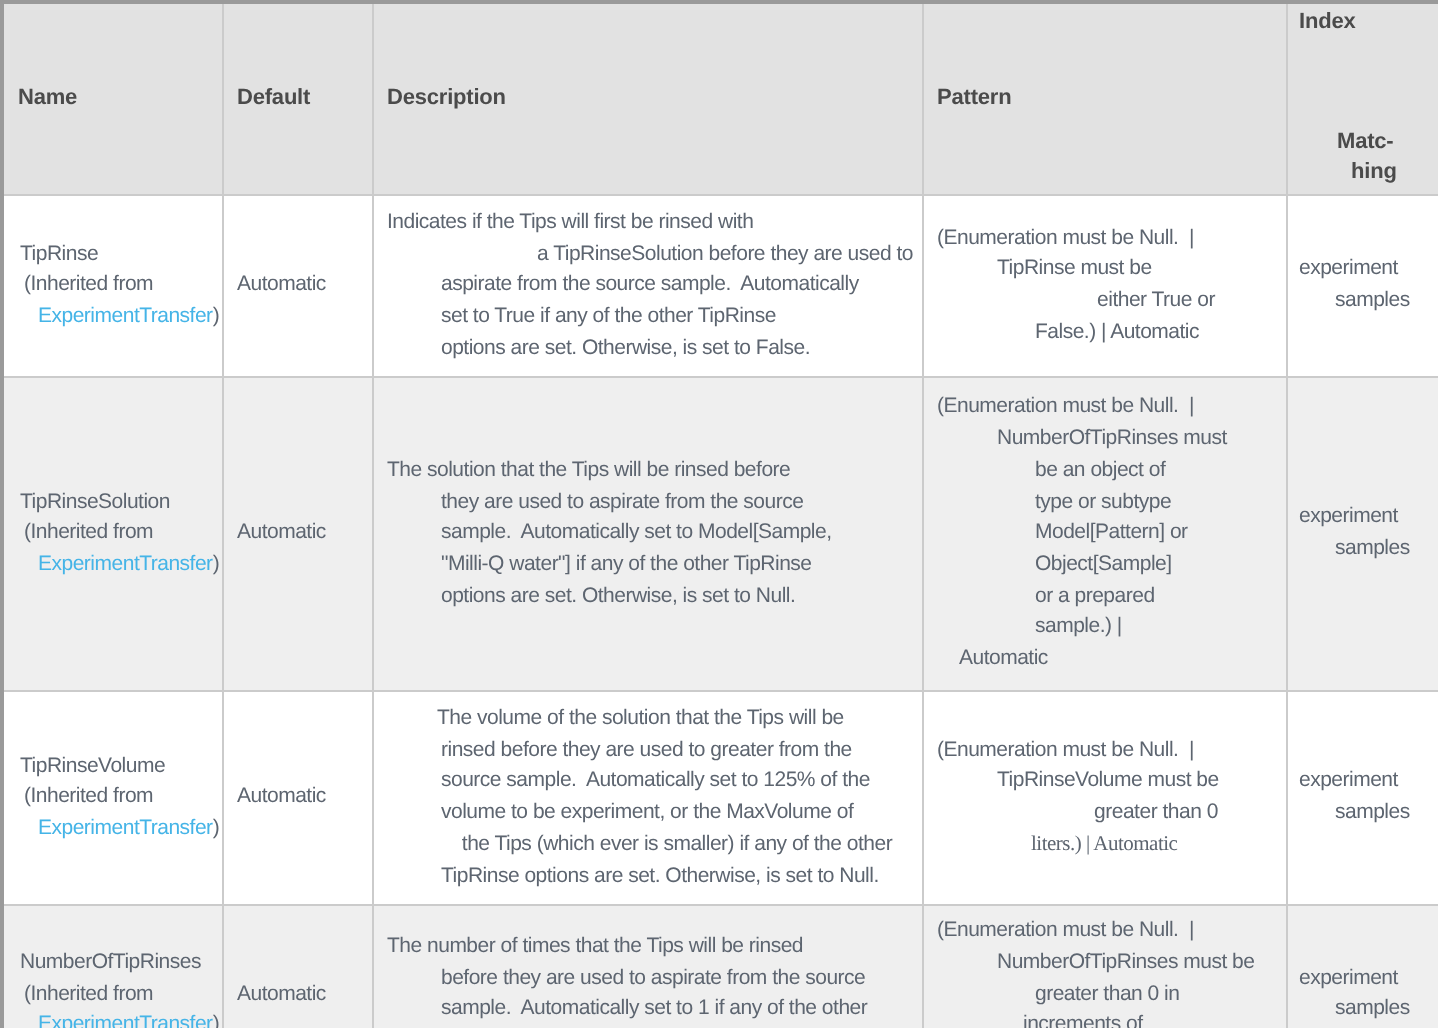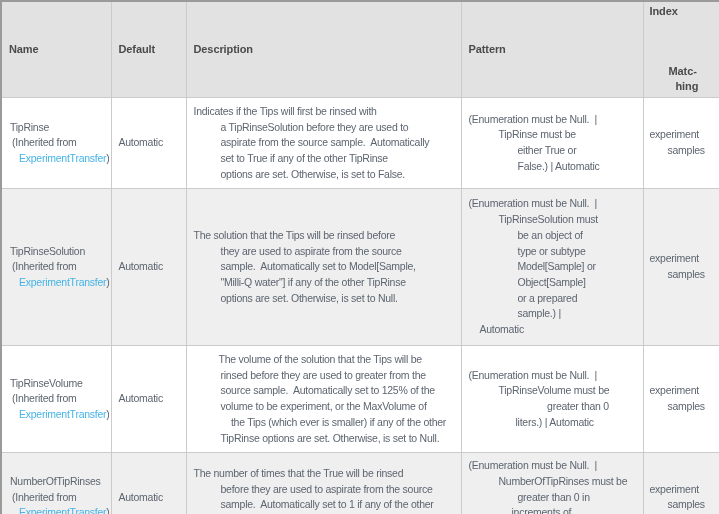--- a/index.html
+++ b/index.html
@@ -84,29 +84,29 @@
   <tbody id="rows">
       <tr>
     <td class="name-cell">
       <div class="ln">TipRinse</div>
       <div class="ln i2">(Inherited from</div>
       <div class="ln i9"><a class="doc-link">ExperimentTransfer</a><span>)</span></div>
     </td>
     <td class="default-cell">Automatic</td>
     <td class="desc-cell">
           <div class="ln" style="padding-left: 0px;">Indicates if the Tips will first be rinsed with</div>
-          <div class="ln" style="padding-left: 27px;">a TipRinseSolution before they are used to</div>
+          <div class="ln" style="padding-left: 27px; text-align: right;">a TipRinseSolution before they are used to</div>
           <div class="ln" style="padding-left: 27px;">aspirate from the source sample.  Automatically</div>
           <div class="ln" style="padding-left: 27px;">set to True if any of the other TipRinse</div>
           <div class="ln" style="padding-left: 27px;">options are set. Otherwise, is set to False.</div>
         </td>
     <td class="pattern-cell">
           <div class="ln" style="padding-left: 0px;">(Enumeration must be Null.  |</div>
           <div class="ln" style="padding-left: 30px;">TipRinse must be</div>
-          <div class="ln" style="padding-left: 49px;">either True or</div>
+          <div class="ln" style="padding-left: 49px; text-align: center;">either True or</div>
           <div class="ln" style="padding-left: 49px;">False.) | Automatic</div>
         </td>
     <td class="index-cell">
           <div class="ln" style="padding-left: 0px;">experiment</div>
           <div class="ln" style="padding-left: 18px;">samples</div>
         </td>
   </tr>
       <tr>
     <td class="name-cell">
       <div class="ln">TipRinseSolution</div>
@@ -116,24 +116,24 @@
     <td class="default-cell">Automatic</td>
     <td class="desc-cell">
           <div class="ln" style="padding-left: 0px;">The solution that the Tips will be rinsed before</div>
           <div class="ln" style="padding-left: 27px;">they are used to aspirate from the source</div>
           <div class="ln" style="padding-left: 27px;">sample.  Automatically set to Model[Sample,</div>
           <div class="ln" style="padding-left: 27px;">"Milli-Q water"] if any of the other TipRinse</div>
           <div class="ln" style="padding-left: 27px;">options are set. Otherwise, is set to Null.</div>
         </td>
     <td class="pattern-cell">
           <div class="ln" style="padding-left: 0px;">(Enumeration must be Null.  |</div>
-          <div class="ln" style="padding-left: 30px;">TipRinseSolution must</div>
+          <div class="ln" style="padding-left: 30px;">NumberOfTipRinses must</div>
           <div class="ln" style="padding-left: 49px;">be an object of</div>
           <div class="ln" style="padding-left: 49px;">type or subtype</div>
-          <div class="ln" style="padding-left: 49px;">Model[Sample] or</div>
+          <div class="ln" style="padding-left: 49px;">Model[Pattern] or</div>
           <div class="ln" style="padding-left: 49px;">Object[Sample]</div>
           <div class="ln" style="padding-left: 49px;">or a prepared</div>
           <div class="ln" style="padding-left: 49px;">sample.) |</div>
           <div class="ln" style="padding-left: 11px;">Automatic</div>
         </td>
     <td class="index-cell">
           <div class="ln" style="padding-left: 0px;">experiment</div>
           <div class="ln" style="padding-left: 18px;">samples</div>
         </td>
   </tr>
@@ -149,36 +149,36 @@
           <div class="ln" style="padding-left: 27px;">rinsed before they are used to greater from the</div>
           <div class="ln" style="padding-left: 27px;">source sample.  Automatically set to 125% of the</div>
           <div class="ln" style="padding-left: 27px;">volume to be experiment, or the MaxVolume of</div>
           <div class="ln" style="padding-left: 27px; text-align: center;">the Tips (which ever is smaller) if any of the other</div>
           <div class="ln" style="padding-left: 27px;">TipRinse options are set. Otherwise, is set to Null.</div>
         </td>
     <td class="pattern-cell">
           <div class="ln" style="padding-left: 0px;">(Enumeration must be Null.  |</div>
           <div class="ln" style="padding-left: 30px;">TipRinseVolume must be</div>
           <div class="ln" style="padding-left: 49px; text-align: center;">greater than 0</div>
-          <div class="ln" style="padding-left: 47px;">liters.) | Automatic</div>
+          <div class="ln" style="padding-left: 47px; font-family: Liberation Serif, serif;">liters.) | Automatic</div>
         </td>
     <td class="index-cell">
           <div class="ln" style="padding-left: 0px;">experiment</div>
           <div class="ln" style="padding-left: 18px;">samples</div>
         </td>
   </tr>
       <tr>
     <td class="name-cell">
       <div class="ln">NumberOfTipRinses</div>
       <div class="ln i2">(Inherited from</div>
       <div class="ln i9"><a class="doc-link">ExperimentTransfer</a><span>)</span></div>
     </td>
     <td class="default-cell">Automatic</td>
     <td class="desc-cell">
-          <div class="ln" style="padding-left: 0px;">The number of times that the True will be rinsed</div>
+          <div class="ln" style="padding-left: 0px;">The number of times that the Tips will be rinsed</div>
           <div class="ln" style="padding-left: 27px;">before they are used to aspirate from the source</div>
           <div class="ln" style="padding-left: 27px;">sample.  Automatically set to 1 if any of the other</div>
           <div class="ln" style="padding-left: 27px;">TipRinse options are set. Otherwise, is set to Null.</div>
         </td>
     <td class="pattern-cell">
           <div class="ln" style="padding-left: 0px;">(Enumeration must be Null.  |</div>
           <div class="ln" style="padding-left: 30px;">NumberOfTipRinses must be</div>
           <div class="ln" style="padding-left: 49px;">greater than 0 in</div>
           <div class="ln" style="padding-left: 43px;">increments of</div>
           <div class="ln" style="padding-left: 40px;">1.) | Automatic</div>

